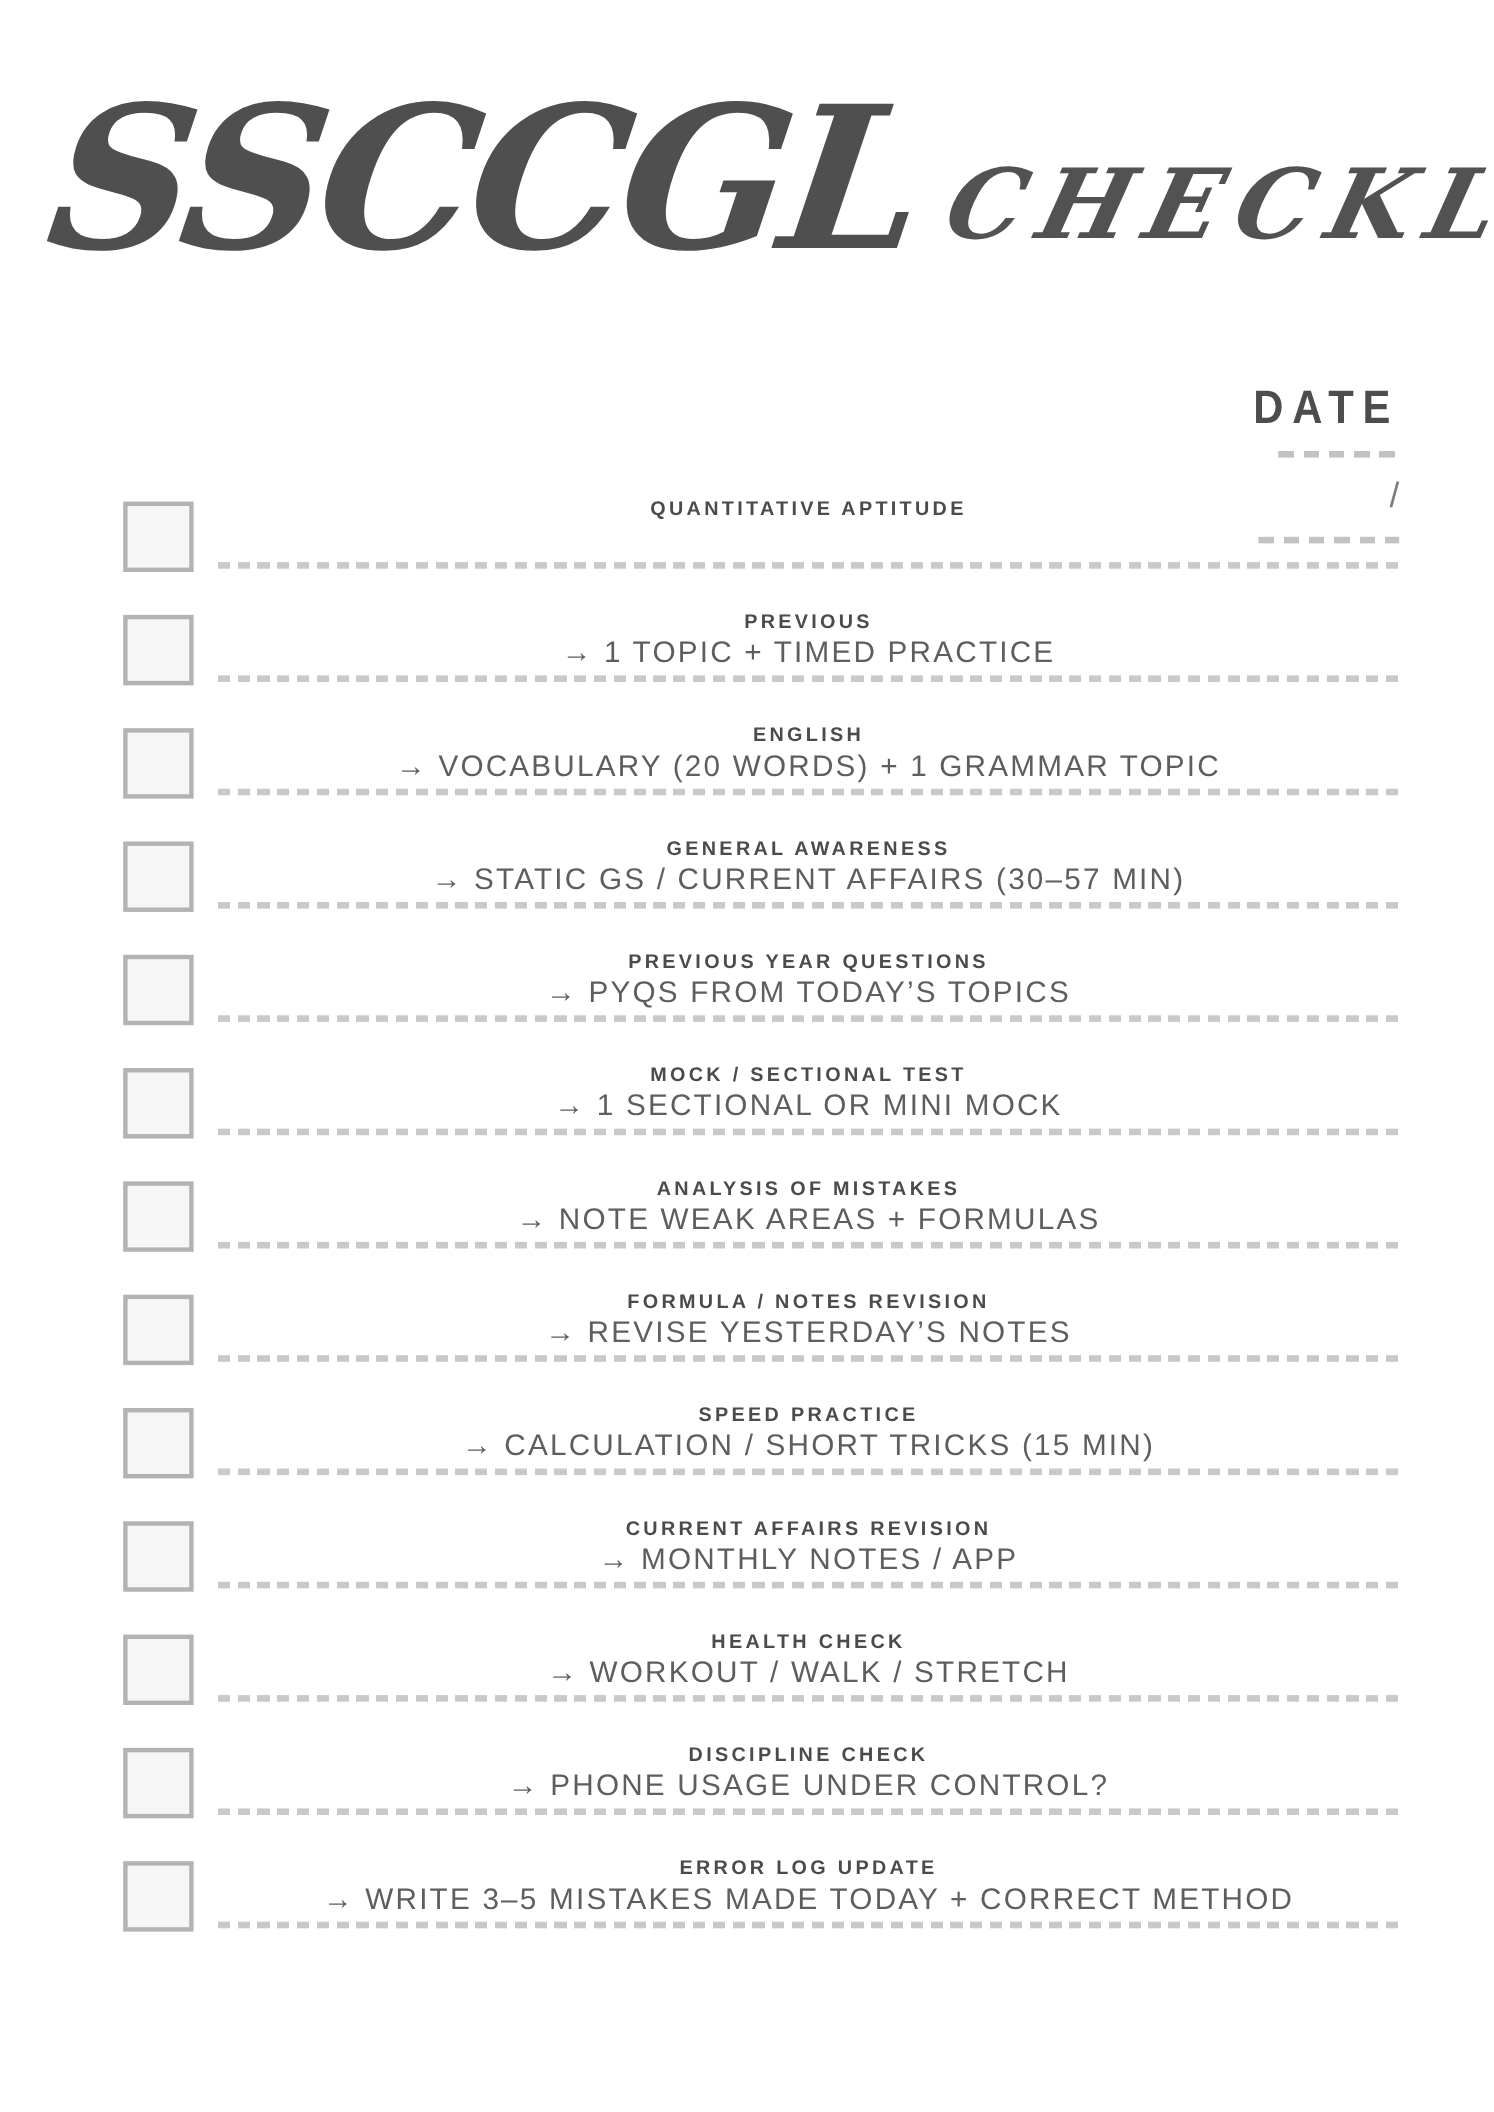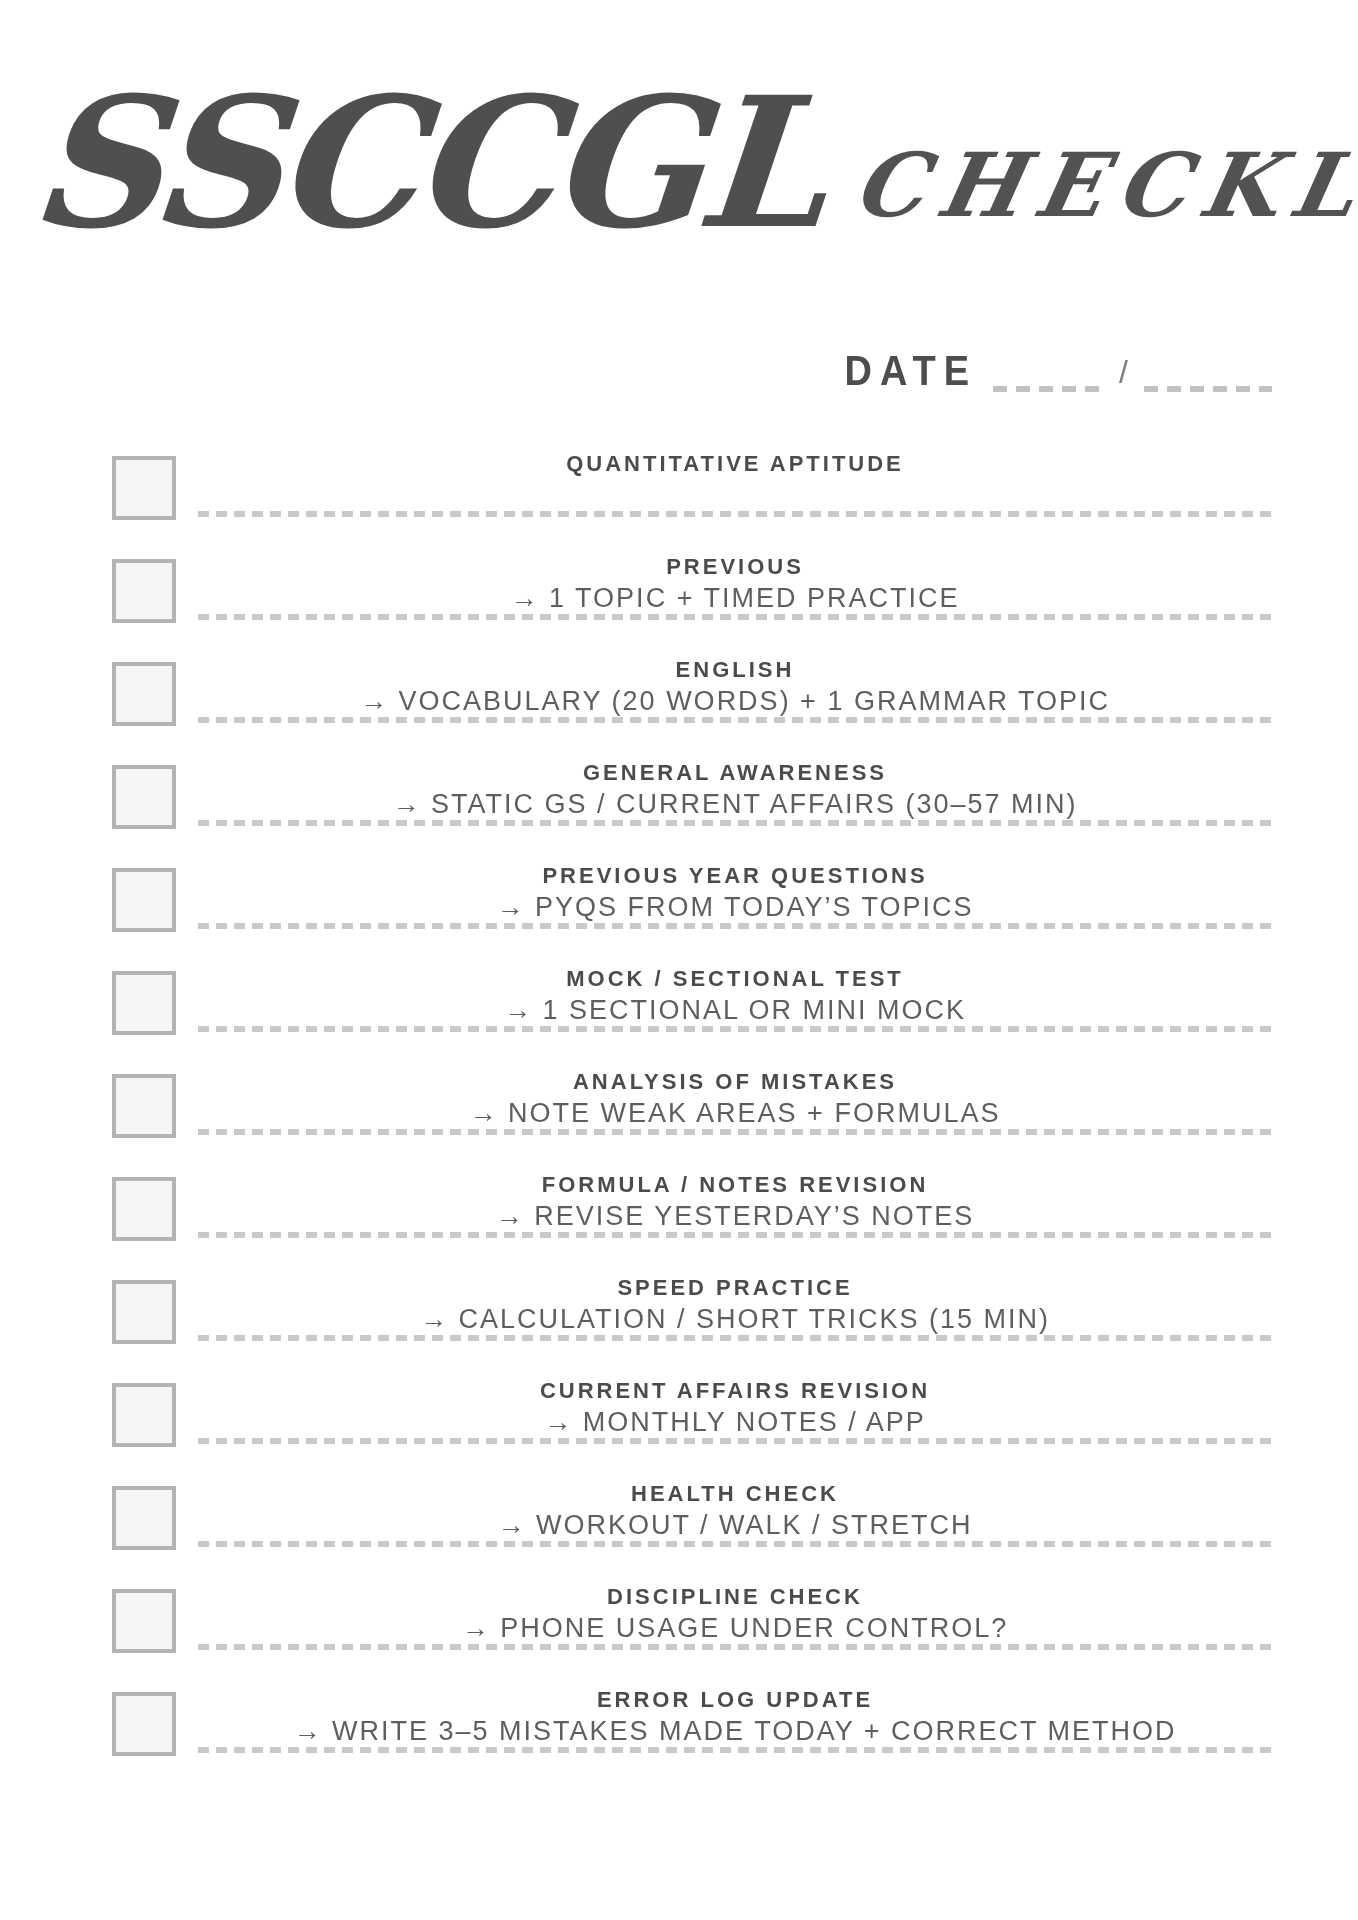--- a/index.html
+++ b/index.html
@@ -43,20 +43,21 @@
   }
 
   
   .date-row {
     position: absolute;
     top: 352px;
     right: 86px;
     display: flex;
     align-items: flex-end;
     gap: 16px;
+    flex-direction: column;
   }
   .date-label {
     font-weight: bold;
     font-size: 38px;
     letter-spacing: 8px;
     color: #4d4d4d;
     transform: scaleY(1.12);
     line-height: 1;
     padding-bottom: 4px;
   }
@@ -94,21 +95,21 @@
     flex: 0 0 auto;
     margin-top: 4px;
   }
   .content {
     flex: 1;
     position: relative;
     text-align: center;
     padding-bottom: 10px;
   }
   .item-title {
-    font-size: 22px;
+    font-size: 18px;
     font-weight: bold;
     letter-spacing: 3px;
     color: #4b4b4b;
     line-height: 1.12;
     position: relative;
     z-index: 1;
   }
   .item-detail {
     font-size: 27px;
     letter-spacing: 2px;

